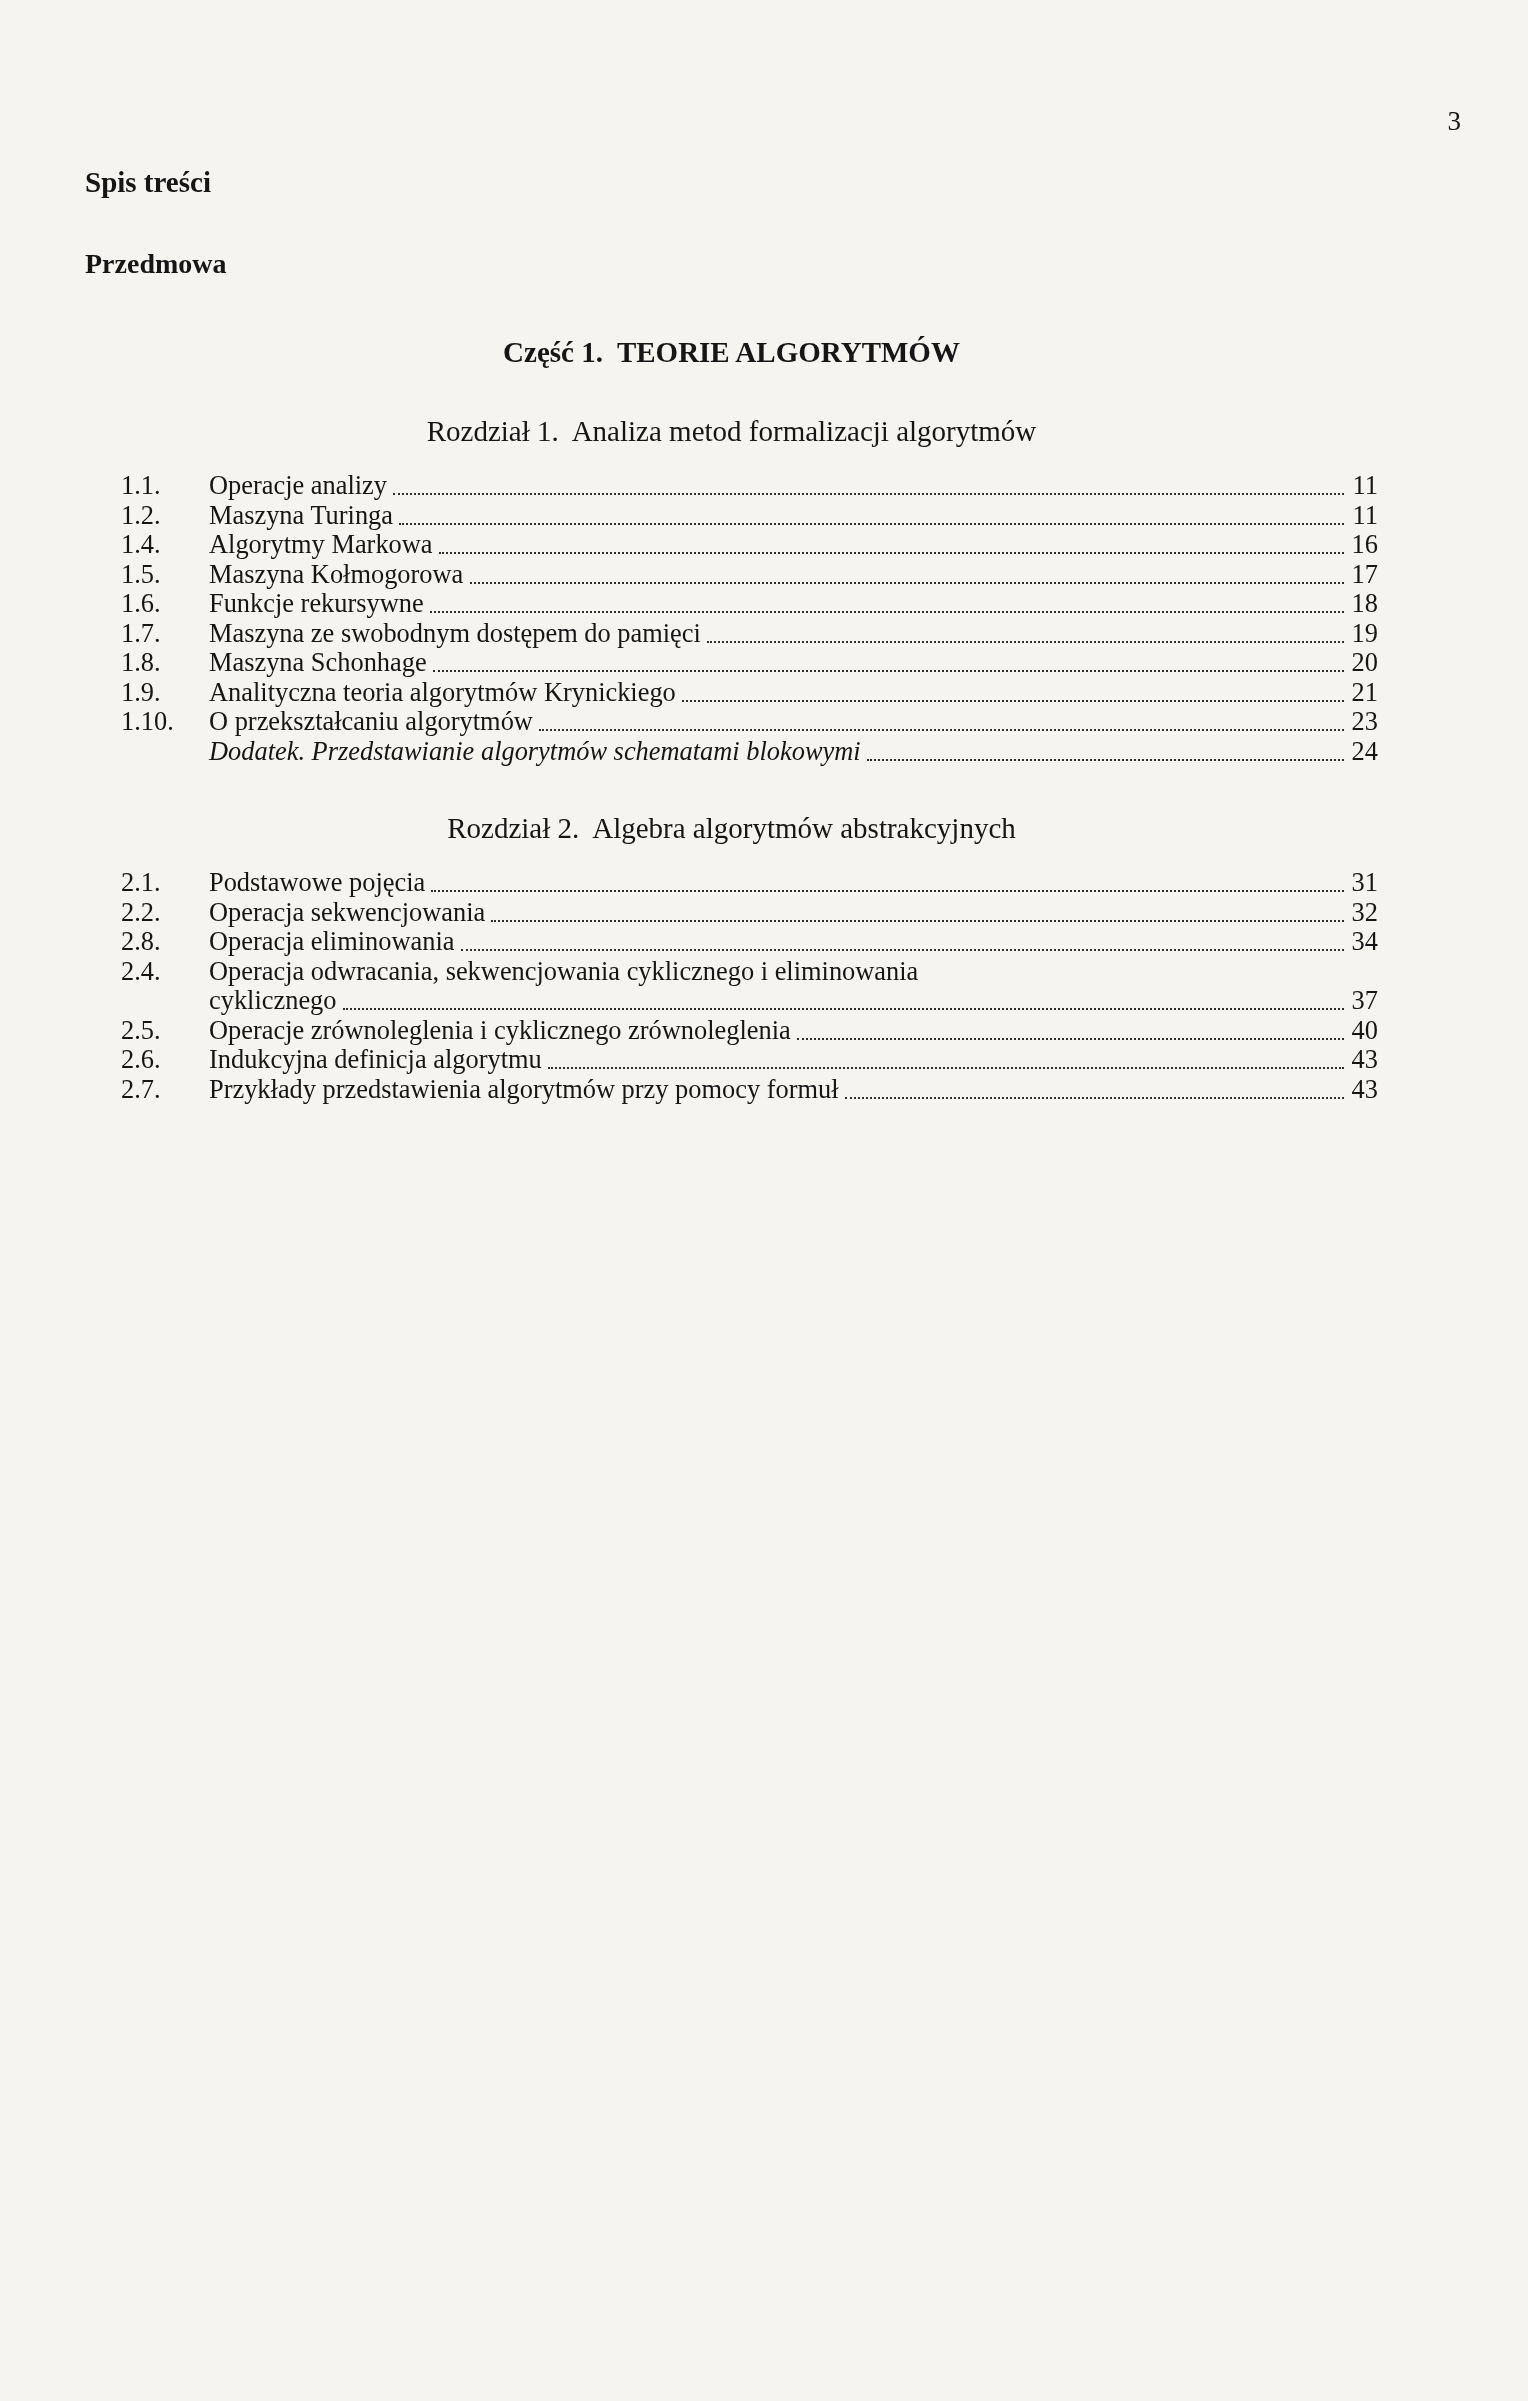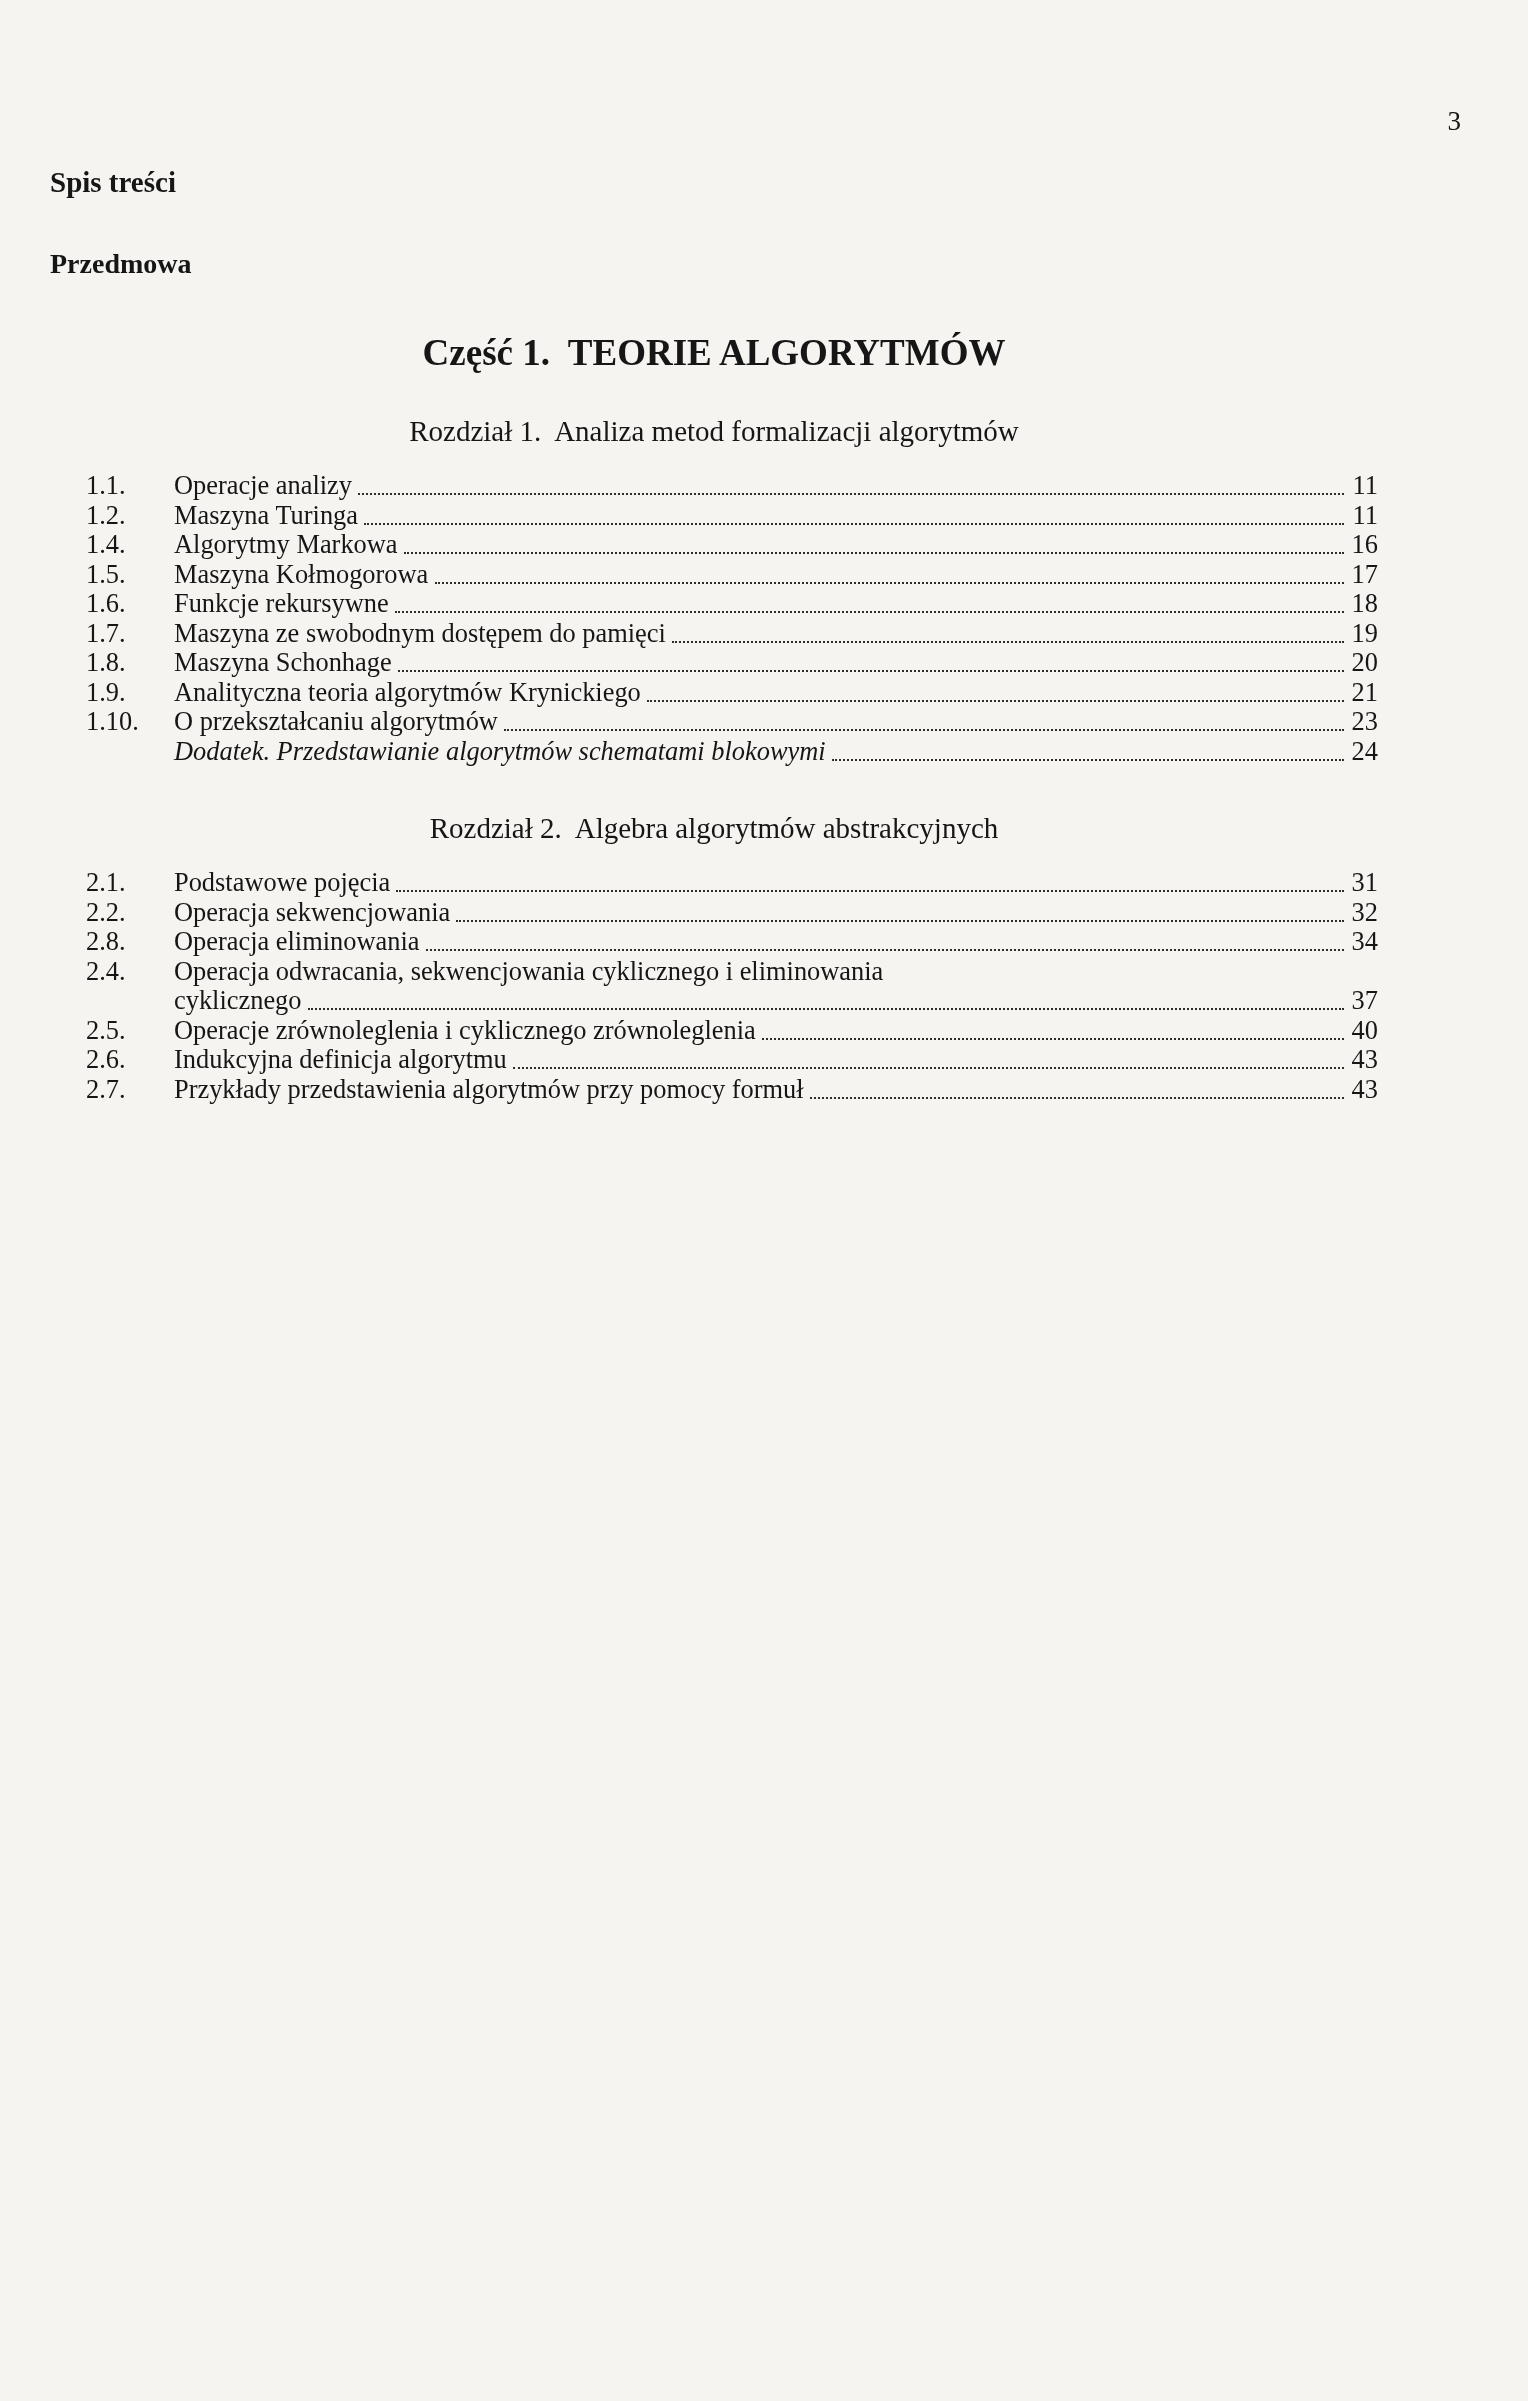--- a/index.html
+++ b/index.html
@@ -10,21 +10,21 @@
   .sheet {
     position: relative;
     width: 1528px;
     height: 2401px;
     background: #f5f4f0;
     color: #161616;
     font-family: "Liberation Serif", "DejaVu Serif", serif;
     overflow: hidden;
   }
   .content {
-    padding: 0 150px 0 50px;
+    padding: 0 150px 0 85px;
   }
   .pagenum {
     position: absolute;
     top: 106px;
     right: 67px;
     font-size: 27px;
     line-height: 30px;
   }
   .toc-title {
     margin: 0;
@@ -37,21 +37,21 @@
   .preface {
     margin-top: 48px;
     font-size: 28px;
     line-height: 33px;
     font-weight: bold;
     white-space: pre;
   }
   .part-heading {
     margin-top: 56px;
     text-align: center;
-    font-size: 37px;
+    font-size: 29px;
     line-height: 33px;
     font-weight: bold;
     white-space: pre;
   }
   .chapter-heading {
     margin-top: 46px;
     text-align: center;
     font-size: 29px;
     line-height: 33px;
     font-weight: normal;

